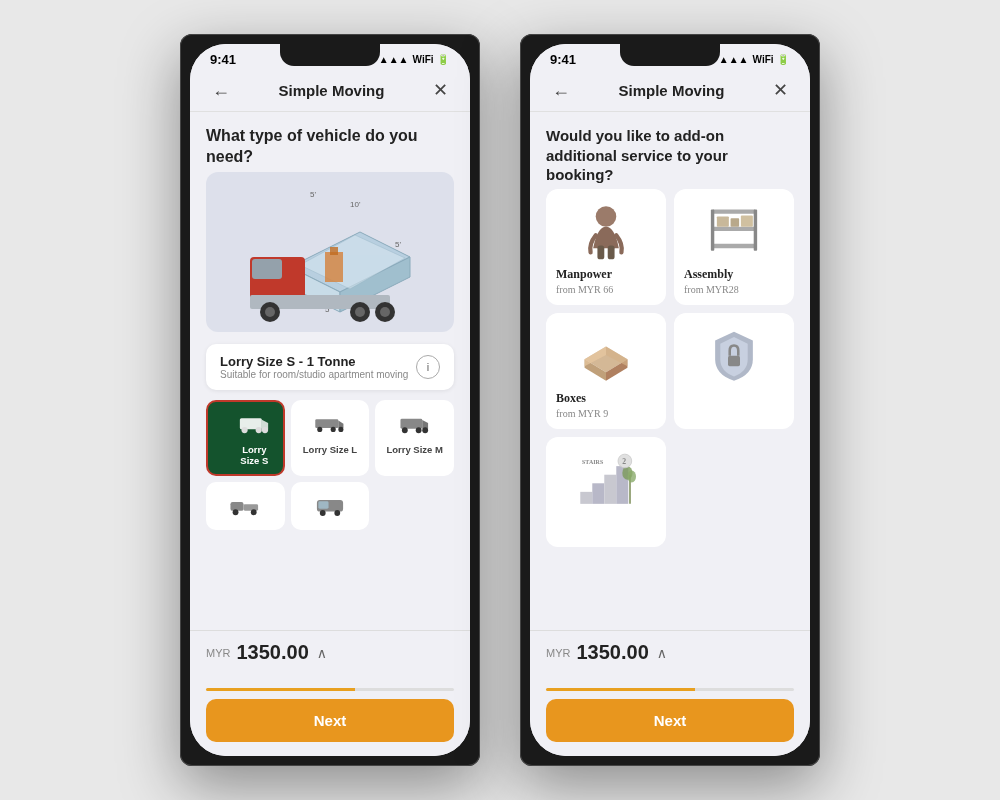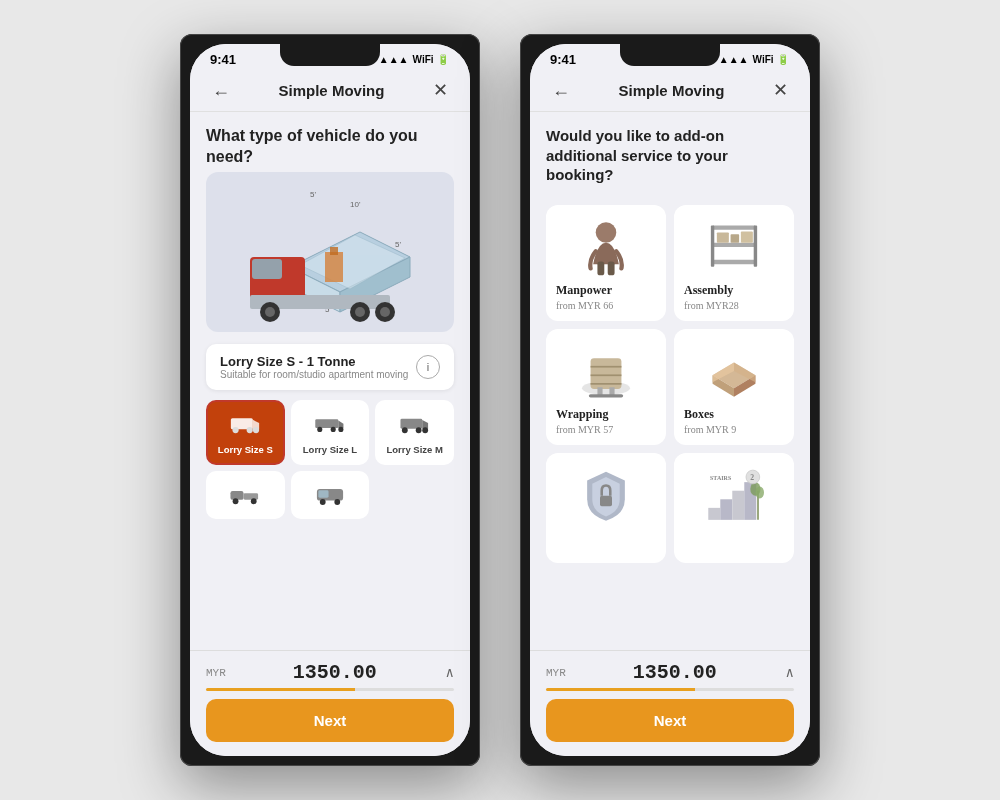--- a/index.html
+++ b/index.html
@@ -163,45 +163,45 @@
       border-radius: 10px;
       padding: 10px 6px 8px;
       display: flex;
       flex-direction: column;
       align-items: center;
       gap: 6px;
       cursor: pointer;
       border: 2px solid transparent;
     }
     .vehicle-option.active {
-      background: #c2410c;
+      background: #14532d;
       border-color: #c0392b;
+      padding-left: 24px;
     }
     .vehicle-option.active .vehicle-label {
       color: white;
     }
     .vehicle-label {
       font-size: 9.5px;
       color: #444;
       font-weight: 600;
       text-align: center;
     }
     
     .app-footer {
       background: #f0f0f5;
       padding: 10px 16px 14px;
       border-top: 1px solid #ddd;
     }
     .price-row {
       display: flex;
-      justify-content: space-between;
-      align-items: center;
-      margin-bottom: 4px;
+      justify-content: flex-start;
+      align-items: center;
+      margin-bottom: 24px;
       position: relative;
-      font-family: Liberation Mono, monospace;
     }
     .price-currency {
       font-size: 11px;
       color: #888;
       margin-right: 6px;
     }
     .price-amount {
       font-size: 20px;
       font-weight: 700;
       color: #222;
@@ -226,21 +226,21 @@
       padding: 13px;
       font-size: 15px;
       font-weight: 700;
       cursor: pointer;
     }
     
     .addon-question {
       font-size: 15px;
       font-weight: 700;
       color: #222;
-      margin-bottom: 20px;
+      margin-bottom: 4px;
       line-height: 1.3;
     }
     .addon-subtitle {
       font-size: 10px;
       color: #888;
       margin-bottom: 12px;
       line-height: 1.4;
     }
     .addon-grid {
       display: grid;
@@ -481,39 +481,20 @@
 
                 <rect x="20" y="18" width="14" height="12" rx="1" fill="#c8b89a"></rect>
                 <rect x="36" y="20" width="10" height="10" rx="1" fill="#b8a88a"></rect>
                 <rect x="48" y="17" width="14" height="13" rx="1" fill="#d0c0a0"></rect>
               </svg>
             </div>
             <div class="addon-name">Assembly</div>
             <div class="addon-price">from MYR28</div>
           </div>
 
-          <div class="addon-card">
-            <div class="addon-illustration">
-              <svg viewBox="0 0 80 70" width="70" height="60">
-
-                <ellipse cx="40" cy="55" rx="28" ry="8" fill="#ccc" opacity="0.5"></ellipse>
-                <rect x="22" y="20" width="36" height="36" rx="4" fill="#c8b89a"></rect>
-
-                <line x1="22" y1="30" x2="58" y2="30" stroke="#a09070" stroke-width="2"></line>
-                <line x1="22" y1="40" x2="58" y2="40" stroke="#a09070" stroke-width="2"></line>
-                <line x1="22" y1="50" x2="58" y2="50" stroke="#a09070" stroke-width="2"></line>
-
-                <rect x="30" y="54" width="6" height="10" fill="#aaa"></rect>
-                <rect x="44" y="54" width="6" height="10" fill="#aaa"></rect>
-                <rect x="20" y="62" width="40" height="4" rx="2" fill="#888"></rect>
-              </svg>
-            </div>
-            <div class="addon-name">Wrapping</div>
-            <div class="addon-price">from MYR 57</div>
-          </div>
 
           <div class="addon-card">
             <div class="addon-illustration">
               <svg viewBox="0 0 80 70" width="70" height="60">
 
                 <polygon points="15,40 40,25 65,40 40,55" fill="#d4b896"></polygon>
                 <polygon points="15,40 40,55 40,65 15,50" fill="#c0a07a"></polygon>
                 <polygon points="40,55 65,40 65,50 40,65" fill="#b08060"></polygon>
 
                 <polygon points="15,40 40,25 40,35 15,48" fill="#e8c8a0" opacity="0.7"></polygon>

